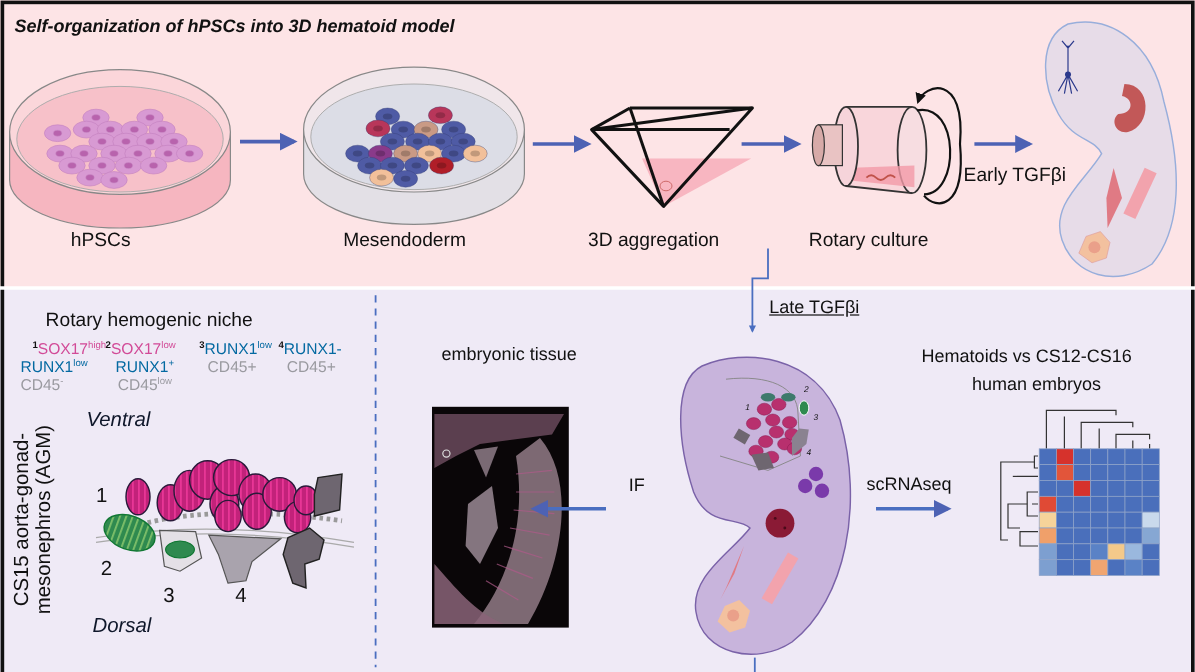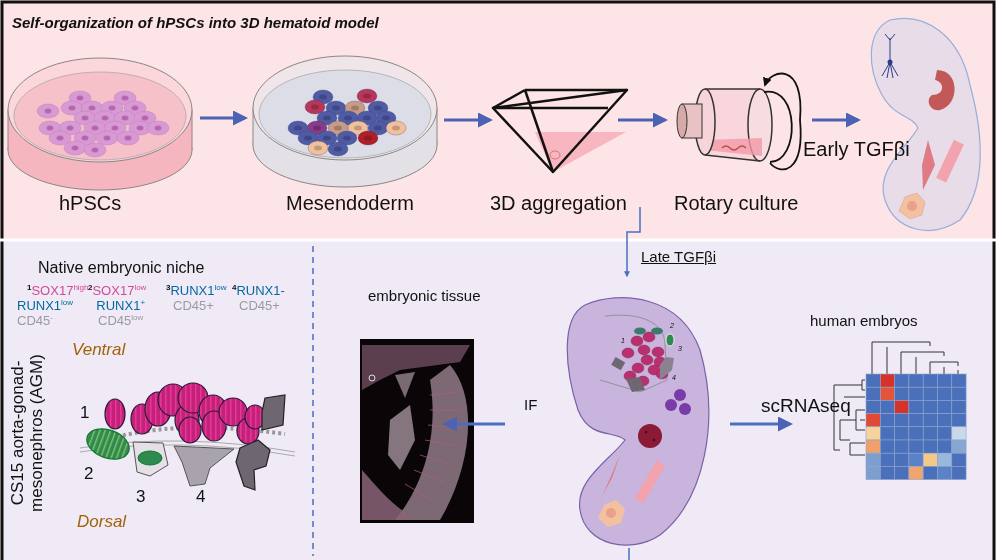--- a/index.html
+++ b/index.html
@@ -1,30 +1,30 @@
 <!DOCTYPE html>
 <html><head>
 <meta charset="utf-8">
 <style>
   html, body { margin:0; padding:0; }
   body { width:996px; height:560px; position:relative; overflow:hidden; background:#ffffff;
          font-family:"Liberation Sans", sans-serif; }
   #stage { position:absolute; left:0; top:0; width:808px; height:560px; }
   .txt { position:absolute; white-space:nowrap; color:#111; }
   .title { font-weight:bold; font-style:italic; font-size:15px; }
-  .lbl { font-size:20px; }
+  .lbl { font-size:16px; }
   .sub { font-size:14px; }
   .marker { font-size:13px; line-height:15px; }
   .marker sup { font-size:8px; vertical-align:5px; line-height:0; }
   .m-pink { color:#d24a97; }
   .m-green { color:#0369a1; }
   .m-grey { color:#9a9aa0; }
   .m-num { color:#111; font-weight:bold; }
   .vert { position:absolute; transform:rotate(-90deg); transform-origin:left top; font-size:17px; line-height:19px; color:#111; white-space:nowrap; text-align:center; }
-  .italic-grey { color:#a16207; font-style:italic; font-size:17px; }
+  .italic-grey { color:#0f172a; font-style:italic; font-size:17px; }
 </style>
 </head>
 <body>
 
 <div id="stage">
 <svg width="996" height="560" viewBox="0 0 996 560" xmlns="http://www.w3.org/2000/svg" style="position:absolute;left:0;top:0">
   <defs>
     <marker id="ah" viewBox="0 0 10 10" refX="8" refY="5" markerWidth="5" markerHeight="5" orient="auto">
       <path d="M0,0 L10,5 L0,10 z" fill="#4d62b4"></path>
     </marker>
@@ -369,21 +369,21 @@
 </svg>
 
 <div class="txt title" style="left:12px;top:14px;">Self-organization of hPSCs into 3D hematoid model</div>
 <div class="txt lbl" style="left:59px;top:192px;">hPSCs</div>
 <div class="txt lbl" style="left:286px;top:192px;">Mesendoderm</div>
 <div class="txt lbl" style="left:490px;top:192px;text-align:right;">3D aggregation</div>
 <div class="txt lbl" style="left:674px;top:192px;">Rotary culture</div>
 <div class="txt lbl" style="left:803px;top:138px;">Early TGFβi</div>
 <div class="txt sub" style="left:641px;top:248px;font-size:15px;text-decoration:underline;">Late TGFβi</div>
 
-<div class="txt lbl" style="left:38px;top:259px;font-size:16px;">Native embryonic niche</div>
+<div class="txt lbl" style="left:38px;top:259px;font-size:16px;">Rotary hemogenic niche</div>
 <div id="markers">
       <div class="txt marker" style="left: 10px; top: 283px;">
         <div style="padding-left: 0px; margin-left: 17px;"><sup class="m-num">1</sup><span class="m-pink">SOX17</span><sup class="m-pink">high</sup></div>
         <div style="padding-left: 7px;"><span class="m-green">RUNX1</span><sup class="m-green">low</sup></div>
         <div style="padding-left: 7px;"><span class="m-grey">CD45</span><sup class="m-grey">-</sup></div>
       </div>
       <div class="txt marker" style="left: 88px; top: 283px; text-align: center;">
         <div style="padding-left: 0px;"><sup class="m-num">2</sup><span class="m-pink">SOX17</span><sup class="m-pink">low</sup></div>
         <div style="padding-left: 7px;"><span class="m-green">RUNX1</span><sup class="m-green">+</sup></div>
         <div style="padding-left: 7px;"><span class="m-grey">CD45</span><sup class="m-grey">low</sup></div>
@@ -405,20 +405,21 @@
 <div class="txt italic-grey" style="left:72px;top:340px;">Ventral</div>
 <div class="txt italic-grey" style="left:77px;top:512px;">Dorsal</div>
 <div class="txt lbl" style="left:80px;top:403px;font-size:17px;">1</div>
 <div class="txt lbl" style="left:84px;top:464px;font-size:17px;">2</div>
 <div class="txt lbl" style="left:136px;top:487px;font-size:17px;">3</div>
 <div class="txt lbl" style="left:196px;top:487px;font-size:17px;">4</div>
 
 <div class="txt lbl" style="left:368px;top:287px;font-size:15px;">embryonic tissue</div>
 <div class="txt lbl" style="left:524px;top:396px;font-size:15px;">IF</div>
 
+<div class="txt lbl" style="left:768px;top:289px;font-size:15px;">Hematoids vs CS12-CS16</div>
 <div class="txt lbl" style="left:810px;top:312px;font-size:15px;">human embryos</div>
-<div class="txt lbl" style="left:722px;top:395px;font-size:19px;margin-left:39px;">scRNAseq</div>
+<div class="txt lbl" style="left:722px;top:395px;font-size:15px;">scRNAseq</div>
 
 <div class="txt" style="left:621px;top:337px;font-size:7px;font-style:italic;">1</div>
 <div class="txt" style="left:670px;top:322px;font-size:7px;font-style:italic;">2</div>
 <div class="txt" style="left:678px;top:345px;font-size:7px;font-style:italic;">3</div>
 <div class="txt" style="left:672px;top:374px;font-size:7px;font-style:italic;">4</div>
 </div>
 
 </body></html>

